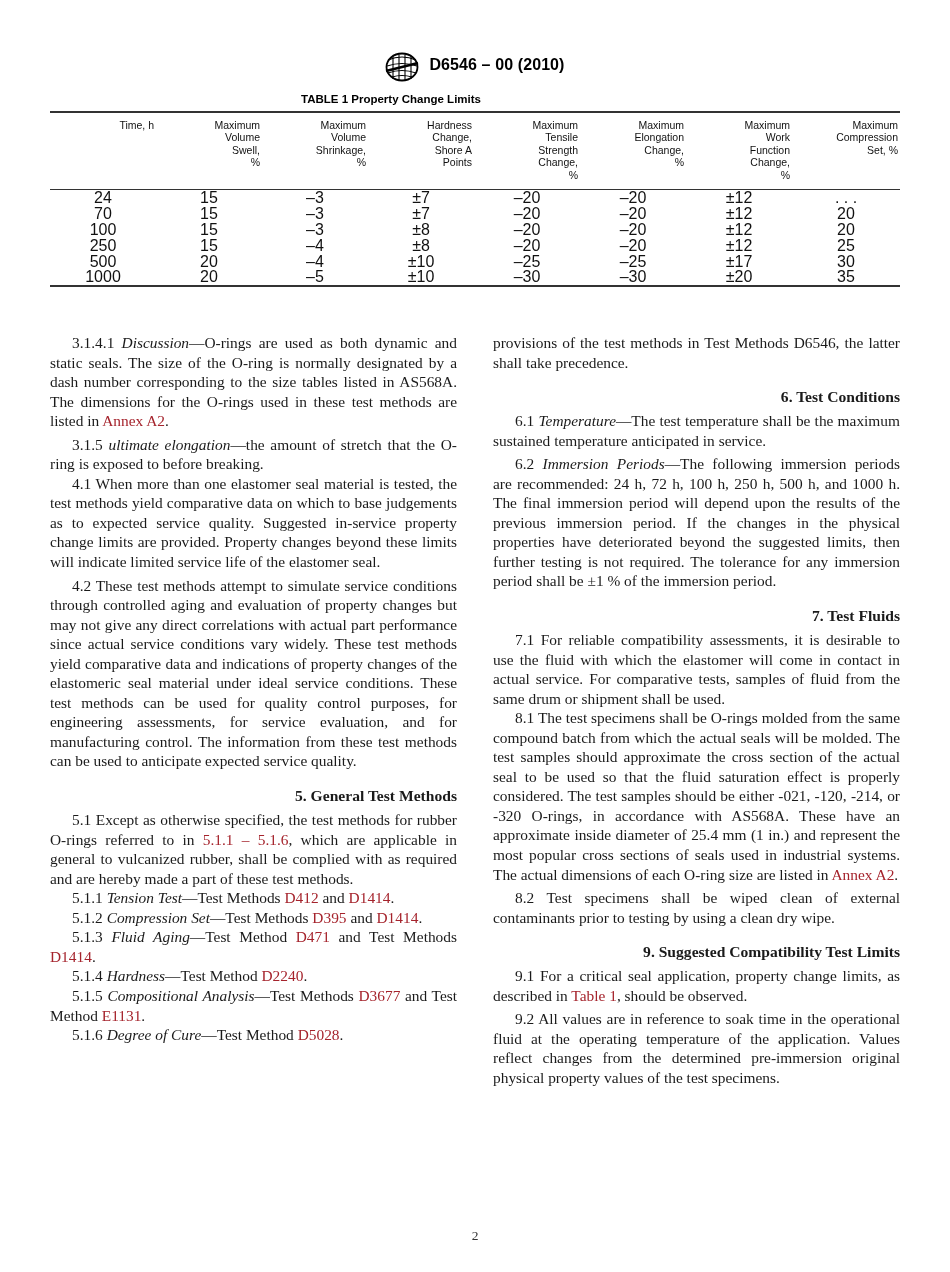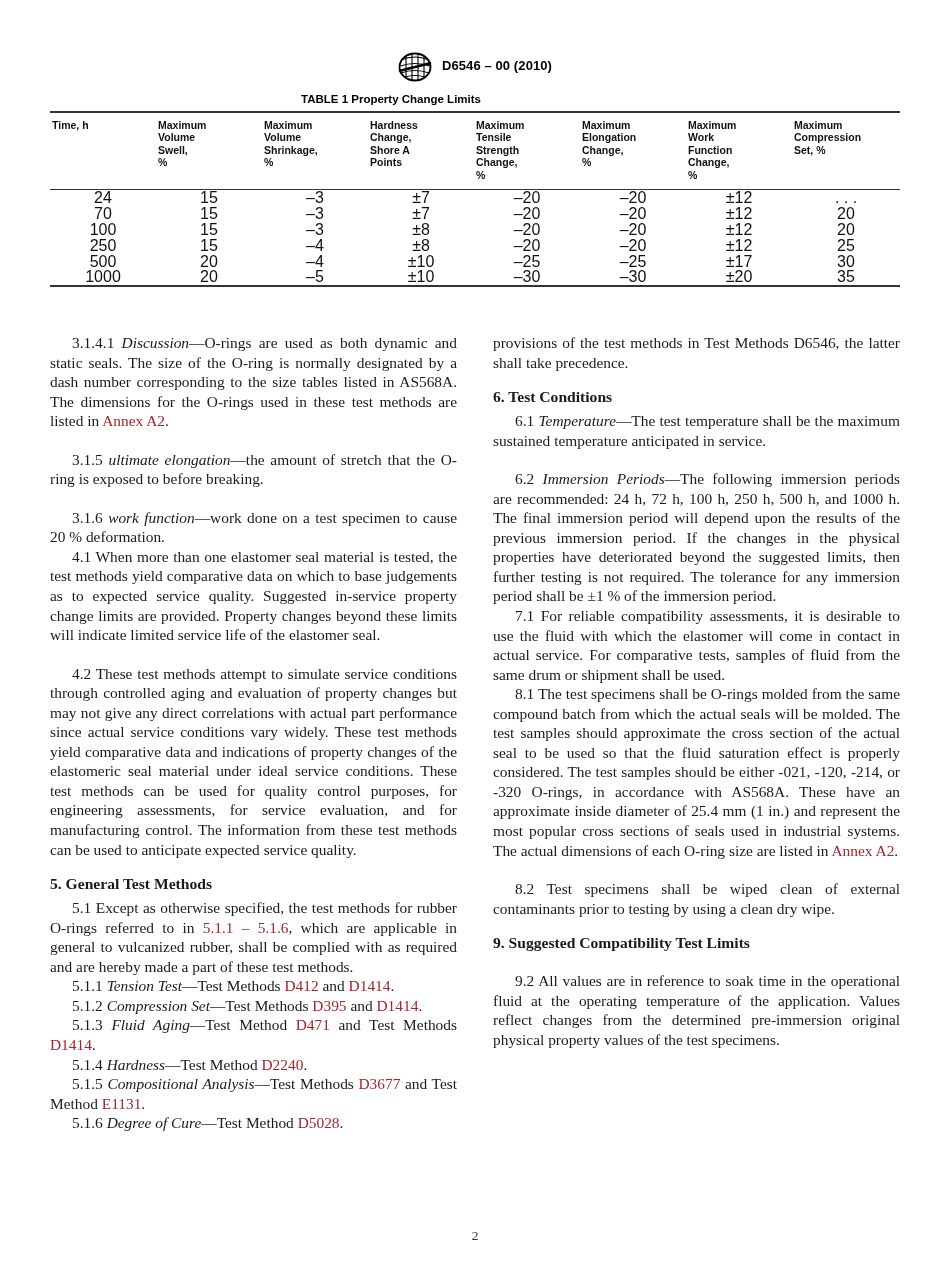--- a/index.html
+++ b/index.html
@@ -37,21 +37,21 @@
   .astm-logo {
     display: inline-block;
     width: 34px;
     height: 30px;
     position: relative;
     top: 2px;
   }
   .doc-title {
     font-family: "Liberation Sans", sans-serif;
     font-weight: bold;
-    font-size: 13px;
+    font-size: 16px;
     letter-spacing: 0.1px;
     color: #000;
   }
 
   
   .table-caption {
     position: absolute;
     top: 93px;
     left: 0;
     width: 782px;
@@ -68,23 +68,23 @@
     width: 850px;
   }
   table.prop-table {
     width: 850px;
     border-collapse: collapse;
     font-family: "Liberation Sans", sans-serif;
     font-size: 10.5px;
     color: #111;
   }
   table.prop-table thead tr.hdr-row th {
-    font-weight: bold;
+    font-weight: normal;
     vertical-align: top;
-    text-align: left;
+    text-align: right;
     padding: 6px 2px 8px 2px;
     line-height: 12.4px;
   }
   .rule-top {
     height: 0;
     border-top: 1.6px solid #333;
     border-bottom: 1.1px solid #333;
     margin-bottom: 0;
     width: 850px;
   }
@@ -124,27 +124,27 @@
     text-align: justify;
     text-justify: inter-word;
     hyphens: manual;
   }
   .col p {
     margin: 0 0 0 0;
     text-indent: 22px;
     text-align: justify;
   }
   .col p.noindent { text-indent: 0; }
-  .col p.gap { margin-top: 19px; }
+  .col p.gap { margin-top: 4px; }
   h2.sec {
     font-weight: bold;
     font-size: 15.6px;
     margin: 15px 0 5px 0;
     text-indent: 0;
-    text-align: left;
+    text-align: right;
     line-height: 19px;
   }
   .it { font-style: italic; }
   .ref { color: #A5232C; }
 
   
   .page-num {
     position: absolute;
     bottom: 28px;
     left: 0;
@@ -322,21 +322,20 @@
   </div>
 
   <div class="two-col">
 
     <div class="col">
 
       <p><span>3.1.4.1</span> <span class="it">Discussion</span><span>—O-rings are used as both dynamic and static seals. The size of the O-ring is normally designated by a dash number corresponding to the size tables listed in AS568A. The dimensions for the O-rings used in these test methods are listed in </span><span class="ref">Annex A2</span><span>.</span></p>
 
       <p class="gap"><span>3.1.5</span> <span class="it">ultimate elongation</span><span>—the amount of stretch that the O-ring is exposed to before breaking.</span></p>
 
-      <p class="gap"><span>3.1.6</span> <span class="it">work function</span><span>—work done on a test specimen to cause 20 % deformation.</span></p>
 
 
       <p><span>4.1</span> <span>When more than one elastomer seal material is tested, the test methods yield comparative data on which to base judgements as to expected service quality. Suggested in-service property change limits are provided. Property changes beyond these limits will indicate limited service life of the elastomer seal.</span></p>
 
       <p class="gap"><span>4.2</span> <span>These test methods attempt to simulate service conditions through controlled aging and evaluation of property changes but may not give any direct correlations with actual part performance since actual service conditions vary widely. These test methods yield comparative data and indications of property changes of the elastomeric seal material under ideal service conditions. These test methods can be used for quality control purposes, for engineering assessments, for service evaluation, and for manufacturing control. The information from these test methods can be used to anticipate expected service quality.</span></p>
 
       <h2 class="sec">5.  General Test Methods</h2>
 
       <p><span>5.1</span> <span>Except as otherwise specified, the test methods for rubber O-rings referred to in </span><span class="ref">5.1.1 – 5.1.6</span><span>, which are applicable in general to vulcanized rubber, shall be complied with as required and are hereby made a part of these test methods.</span></p>
 
@@ -358,30 +357,32 @@
     <div class="col">
 
       <p class="noindent">provisions of the test methods in Test Methods D6546, the latter shall take precedence.</p>
 
       <h2 class="sec">6.  Test Conditions</h2>
 
       <p><span>6.1</span> <span class="it">Temperature</span><span>—The test temperature shall be the maximum sustained temperature anticipated in service.</span></p>
 
       <p class="gap"><span>6.2</span> <span class="it">Immersion Periods</span><span>—The following immersion periods are recommended: 24 h, 72 h, 100 h, 250 h, 500 h, and 1000 h. The final immersion period will depend upon the results of the previous immersion period. If the changes in the physical properties have deteriorated beyond the suggested limits, then further testing is not required. The tolerance for any immersion period shall be ±1 % of the immersion period.</span></p>
 
+      <h2 class="sec">7.  Test Fluids</h2>
 
       <p><span>7.1</span> <span>For reliable compatibility assessments, it is desirable to use the fluid with which the elastomer will come in contact in actual service. For comparative tests, samples of fluid from the same drum or shipment shall be used.</span></p>
 
 
       <p><span>8.1</span> <span>The test specimens shall be O-rings molded from the same compound batch from which the actual seals will be molded. The test samples should approximate the cross section of the actual seal to be used so that the fluid saturation effect is properly considered. The test samples should be either -021, -120, -214, or -320 O-rings, in accordance with AS568A. These have an approximate inside diameter of 25.4 mm (1 in.) and represent the most popular cross sections of seals used in industrial systems. The actual dimensions of each O-ring size are listed in </span><span class="ref">Annex A2</span><span>.</span></p>
 
       <p class="gap"><span>8.2</span> <span>Test specimens shall be wiped clean of external contaminants prior to testing by using a clean dry wipe.</span></p>
 
       <h2 class="sec">9.  Suggested Compatibility Test Limits</h2>
 
+      <p><span>9.1</span> <span>For a critical seal application, property change limits, as described in </span><span class="ref">Table 1</span><span>, should be observed.</span></p>
 
       <p class="gap"><span>9.2</span> <span>All values are in reference to soak time in the operational fluid at the operating temperature of the application. Values reflect changes from the determined pre-immersion original physical property values of the test specimens.</span></p>
 
 
     </div>
   </div>
 
   <div class="page-num">2</div>
 
 </div>

